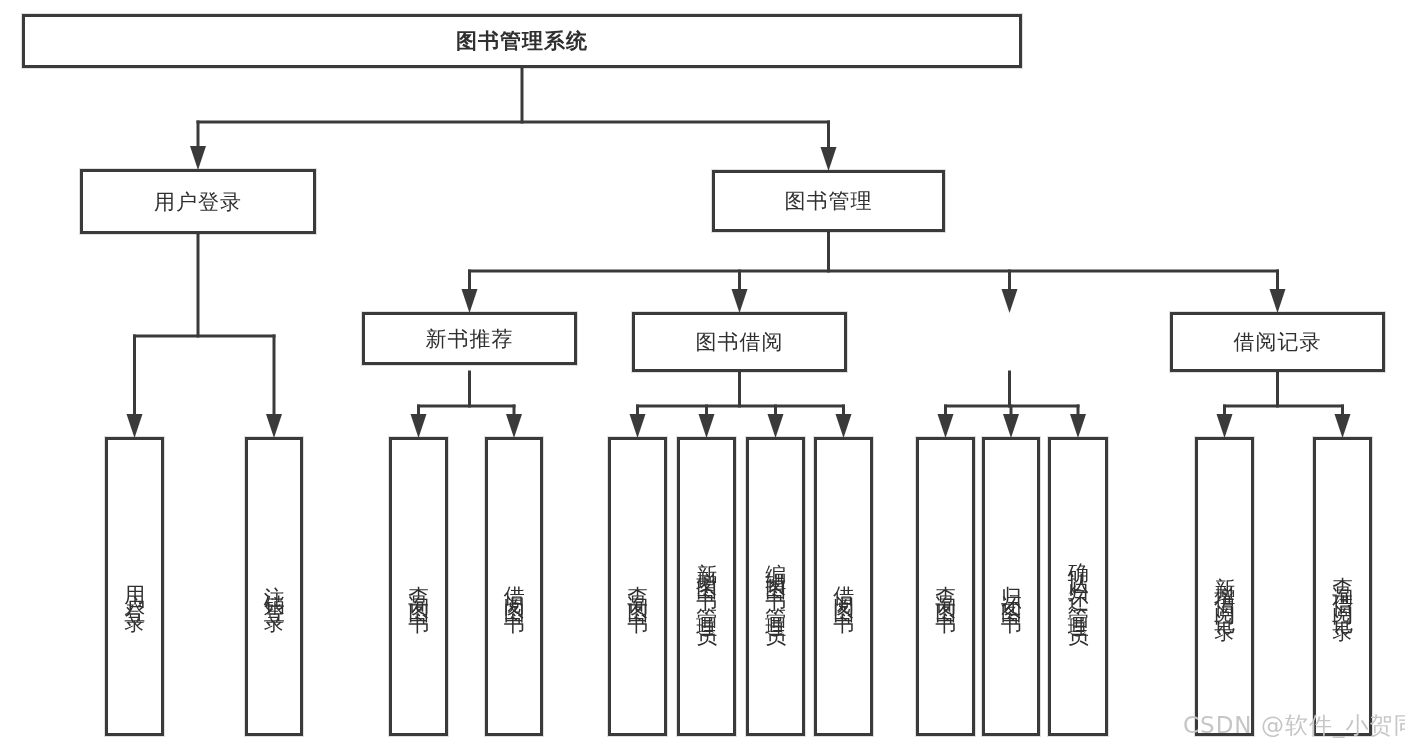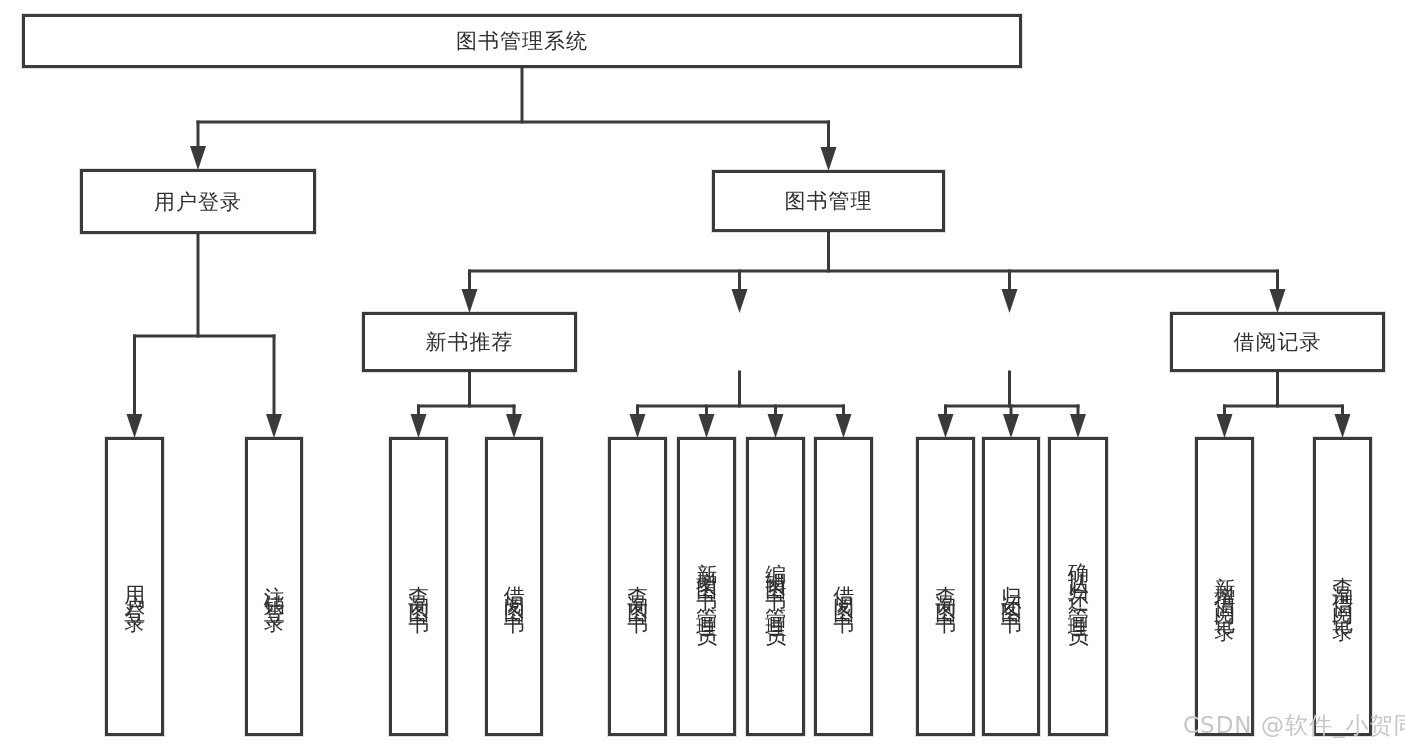--- a/index.html
+++ b/index.html
@@ -100,26 +100,27 @@
       <line x1="1078" y1="406" x2="1078" y2="420"></line>
       <polygon points="1078,438 1070,414 1086,414"></polygon>
       <line x1="1277.5" y1="372" x2="1277.5" y2="406"></line>
       <line x1="1224.5" y1="406" x2="1342.5" y2="406"></line>
       <line x1="1224.5" y1="406" x2="1224.5" y2="420"></line>
       <polygon points="1224.5,438 1216.5,414 1232.5,414"></polygon>
       <line x1="1342.5" y1="406" x2="1342.5" y2="420"></line>
       <polygon points="1342.5,438 1334.5,414 1350.5,414"></polygon>
     </svg>
 
-  <div class="box h" style="left: 22px; top: 14px; width: 1000px; height: 54px;">图书管理系统</div>
+  <div class="box h" style="left: 22px; top: 14px; width: 1000px; height: 54px; font-weight: bold;">图书管理系统</div>
 
   <div class="box h" style="left: 80px; top: 169px; width: 236px; height: 65px;">用户登录</div>
   <div class="box h" style="left: 712px; top: 170px; width: 233px; height: 62px; text-align: center;">图书管理</div>
 
-  <div class="box h" style="left: 362px; top: 312px; width: 215px; height: 60px;">新书推荐</div>
+  <div class="box h" style="left: 362px; top: 312px; width: 215px; height: 53px;">新书推荐</div>
+  <div class="box h" style="left: 632px; top: 312px; width: 215px; height: 60px;">图书借阅</div>
   <div class="box h" style="left: 1170px; top: 312px; width: 215px; height: 60px;">借阅记录</div>
 
   <div class="box v" style="left: 105px; top: 437px; width: 59px; height: 299px;">
     <span class="vtext">用户登录</span>
   </div>
   <div class="box v" style="left: 245px; top: 437px; width: 58px; height: 299px;">
     <span class="vtext">注销登录</span>
   </div>
 
   <div class="box v" style="left: 389px; top: 437px; width: 59px; height: 299px;">

